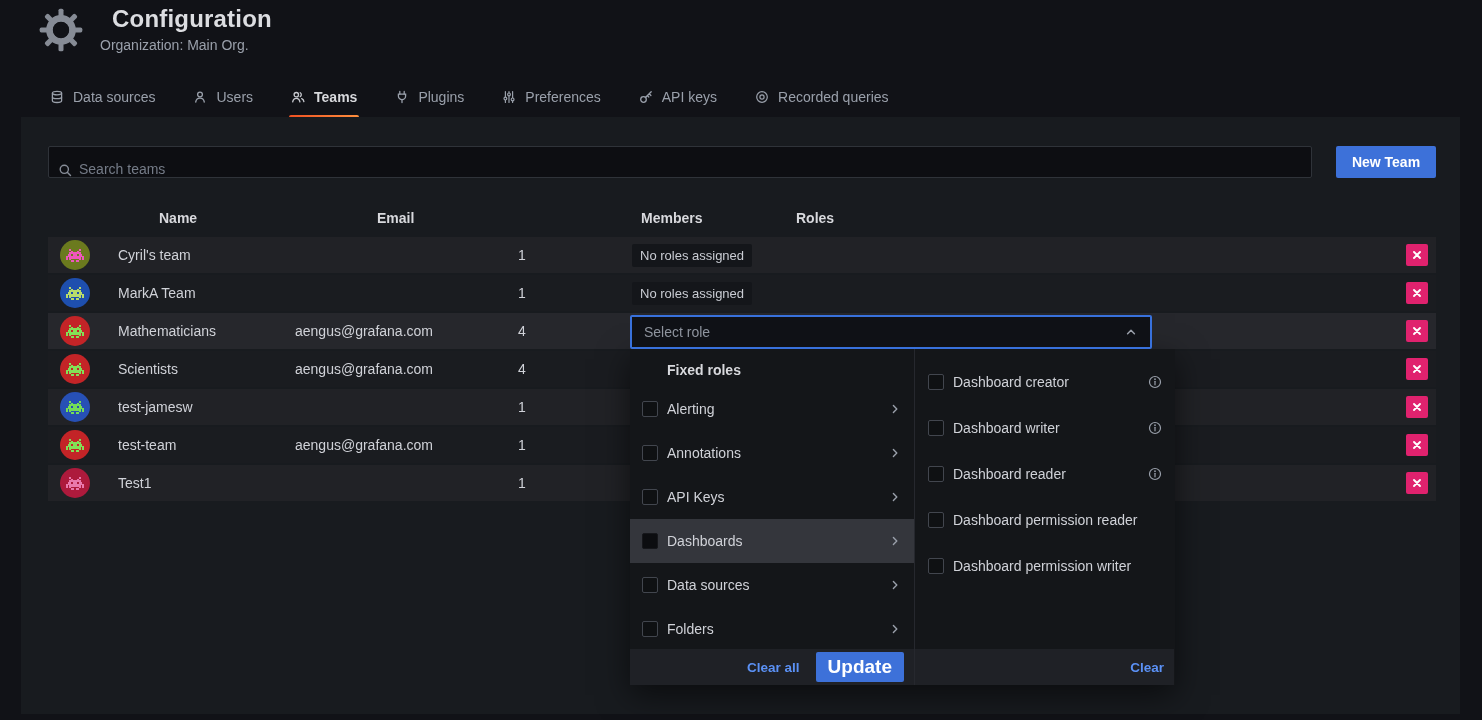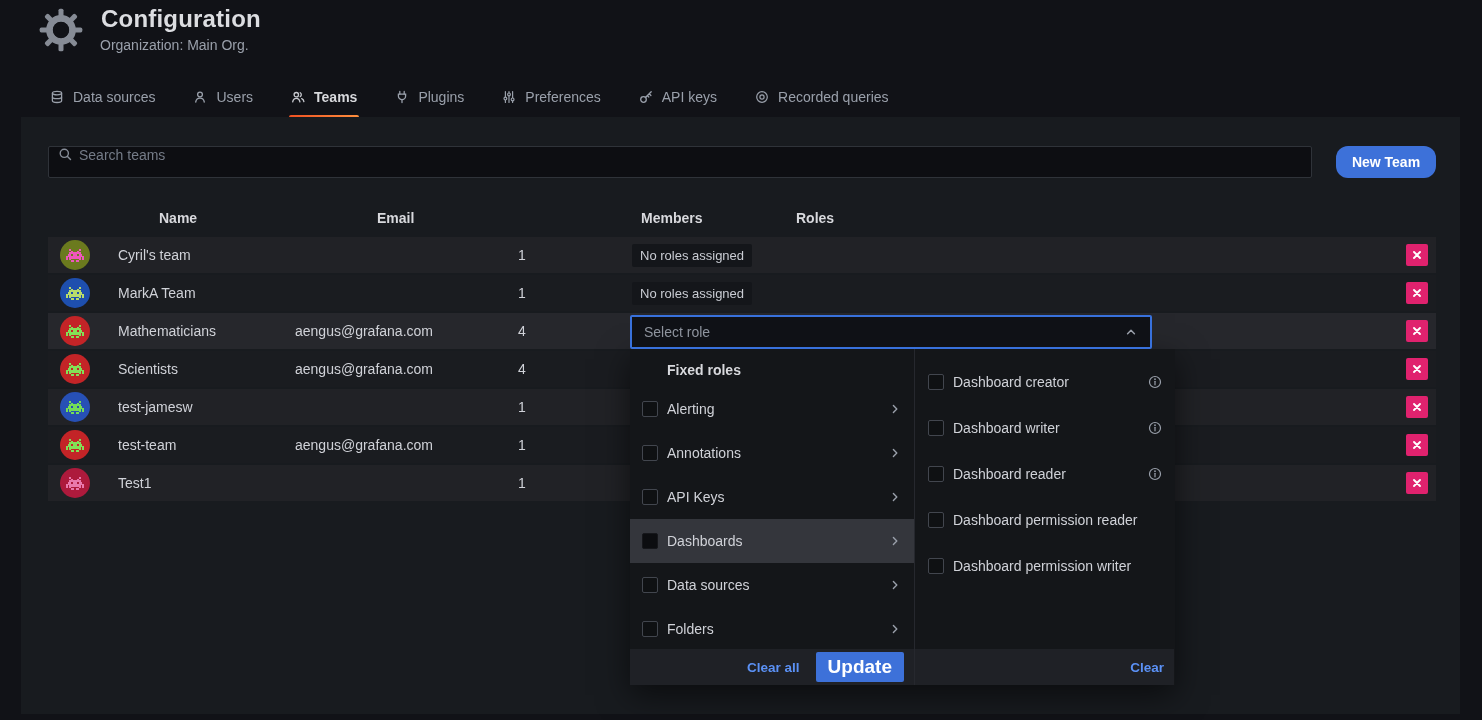--- a/index.html
+++ b/index.html
@@ -6,39 +6,39 @@
   html,body { width:1482px; height:720px; }
   body {
     position:relative; background:#111217; overflow:hidden;
     font-family:"Liberation Sans", sans-serif; color:#d0d2d8;
   }
   svg { display:block; }
 
   
   .page-header { position:absolute; top:0; left:0; right:0; height:64px; }
   .gear-wrap { position:absolute; left:38px; top:7px; width:46px; height:46px; color:#868b95; }
-  .page-title { position:absolute; left:101px; top:5px; font-size:24px; font-weight:600; color:#dcdde1; letter-spacing:.2px; }
+  .page-title { position:absolute; left:112px; top:5px; font-size:24px; font-weight:600; color:#dcdde1; letter-spacing:.2px; }
   .page-subtitle { position:absolute; left:100px; top:37px; font-size:14px; color:#9aa0ab; }
 
   
   .tabs { position:absolute; top:86px; left:48px; display:flex; gap:34px; }
   .tab { position:relative; display:flex; align-items:center; gap:9px; color:#9aa0ab;
          font-size:14px; padding:3px 2px 14px; cursor:pointer; }
   .tab .ticon { color:#9aa0ab; }
   .tab.active { color:#d8d9dd; font-weight:700; }
   .tab.active .ticon { color:#c7c9cf; }
   .tab-underline { position:absolute; left:0; right:0; bottom:0; height:4px; border-radius:2px;
          background-image:linear-gradient(90deg,#ef5122,#ff8f3e); }
 
   
   .panel { position:absolute; left:21px; right:22px; top:117px; bottom:6px; background:#181b1f; }
 
   
   .toolbar { position:absolute; left:27px; right:24px; top:29px; height:32px; display:flex; }
-  .search-box { flex:1; margin-right:24px; display:flex; align-items:flex-start; gap:7px;
+  .search-box { flex:1; margin-right:24px; display:flex; align-items:flex-end; gap:7px;
         background:#0d0e12; border:1px solid #2f3339; border-radius:2px; padding:0 9px; }
   .search-box svg { color:#878d98; flex:none; }
   .search-box input { flex:1; background:transparent; border:none; outline:none;
         font-family:"Liberation Sans",sans-serif; font-size:14px; color:#c9ccd3; }
   .search-box input::placeholder { color:#757c88; }
   .btn-primary { border:none; border-radius:2px; background:#3d71d9; color:#fff;
         font-family:"Liberation Sans",sans-serif; font-size:14px; font-weight:700; cursor:pointer; }
   .new-team-btn { width:100px; height:32px; }
 
   
@@ -236,21 +236,21 @@
 
   <div class="toolbar">
     <div class="search-box">
       <span>
           <svg width="14" height="14" viewBox="0 0 14 14">
             <use href="#i-search"></use>
           </svg>
         </span>
       <input type="text" placeholder="Search teams" style="">
     </div>
-    <button class="btn-primary new-team-btn" style="background-color: rgb(61, 113, 217); border-radius: 12px;">New Team</button>
+    <button class="btn-primary new-team-btn" style="background-color: rgb(61, 113, 217);">New Team</button>
   </div>
 
   <div class="team-table">
     <div class="tgrid thead">
       <div></div>
       <div>Name</div>
       <div>Email</div>
       <div>Members</div>
       <div>Roles</div>
       <div></div>

